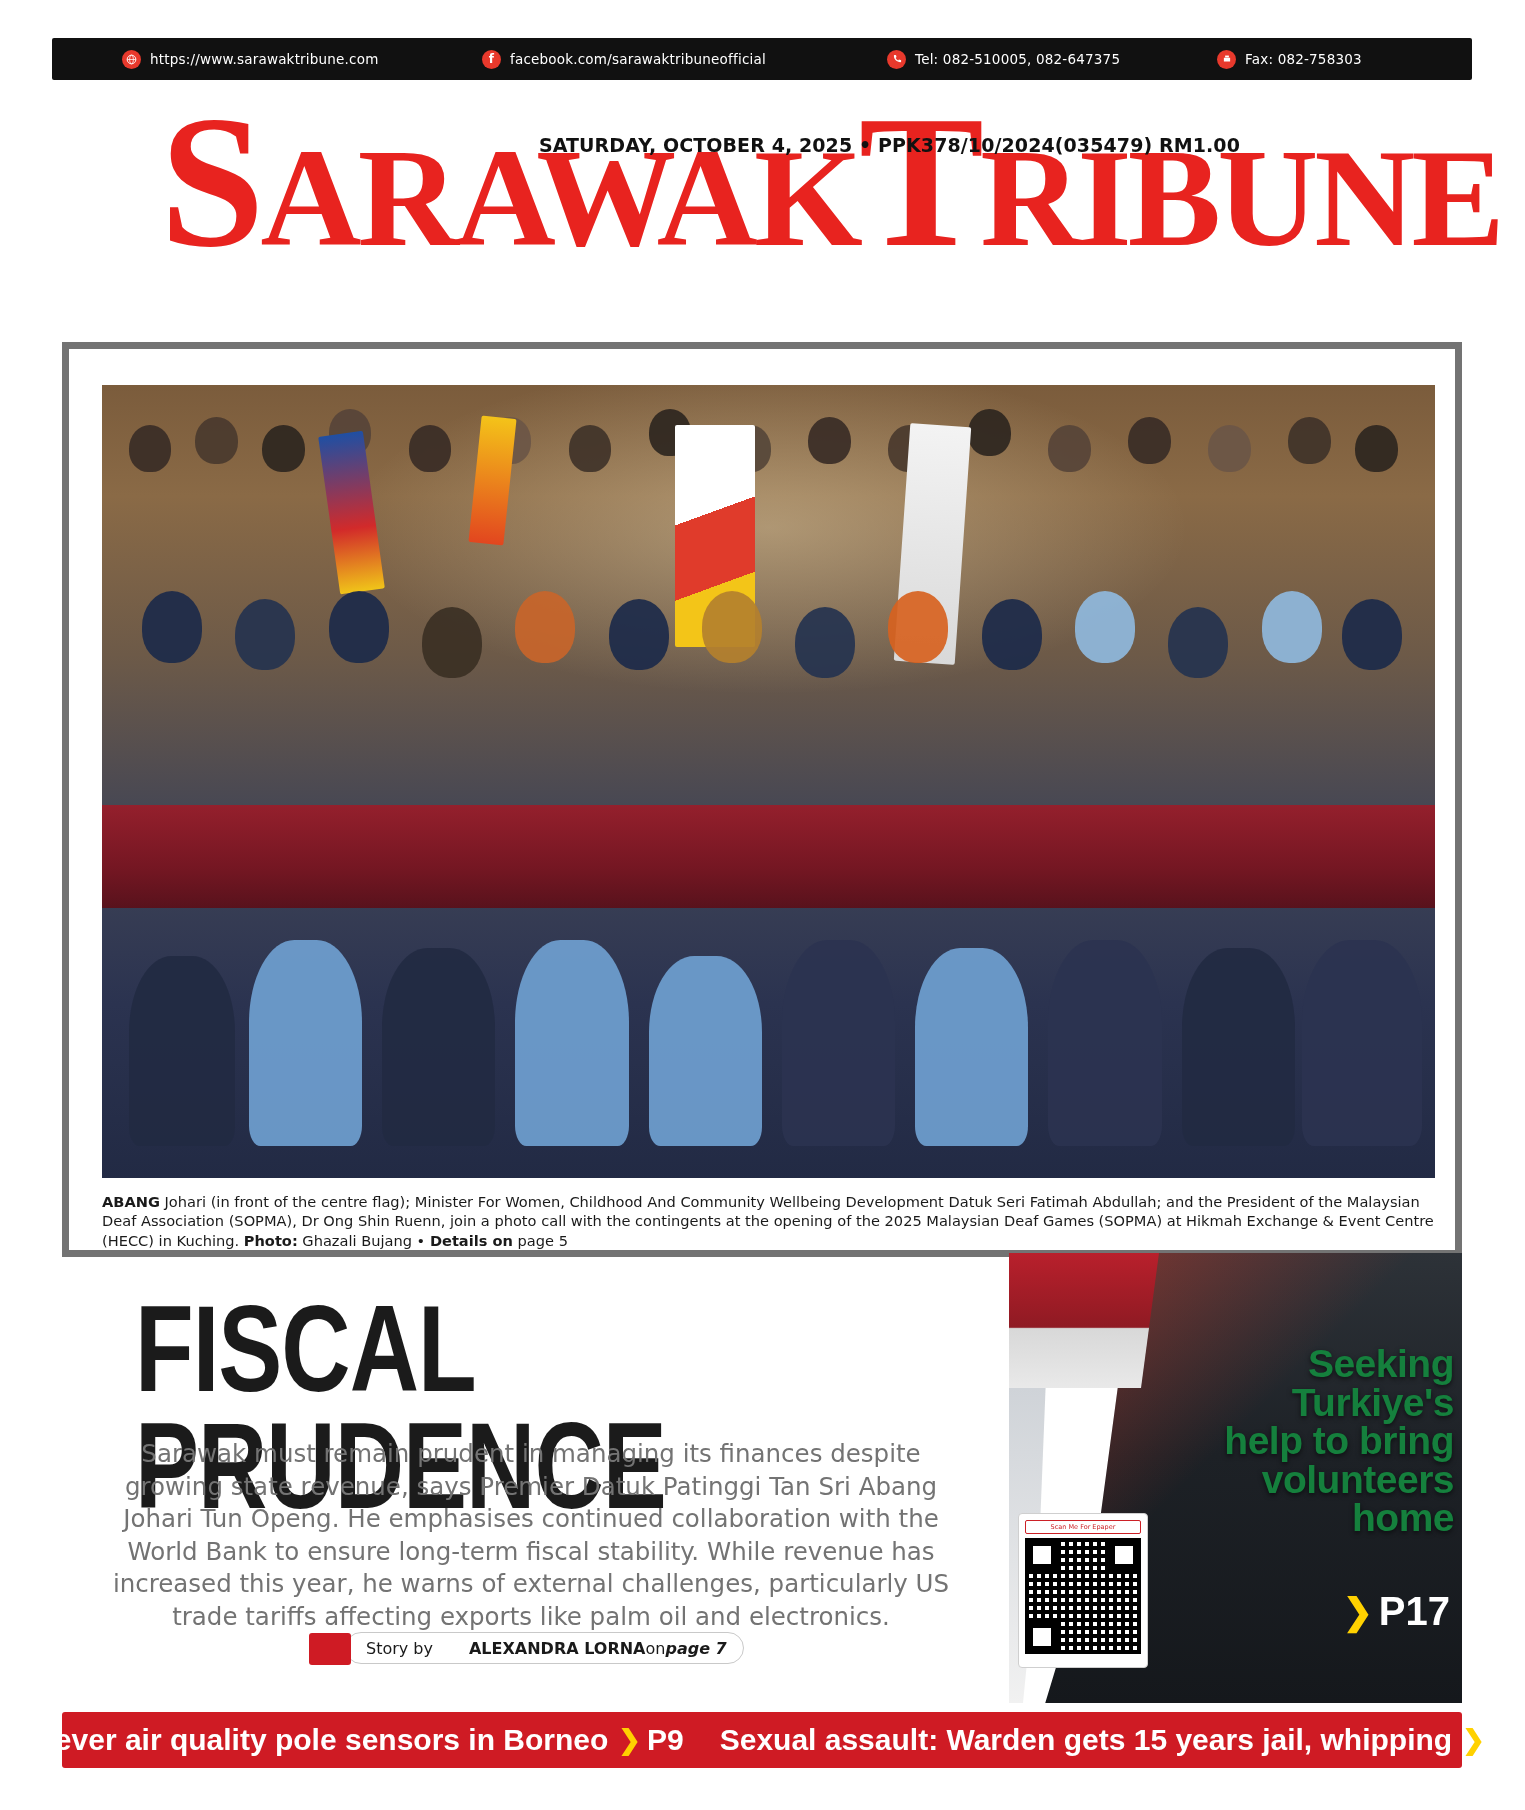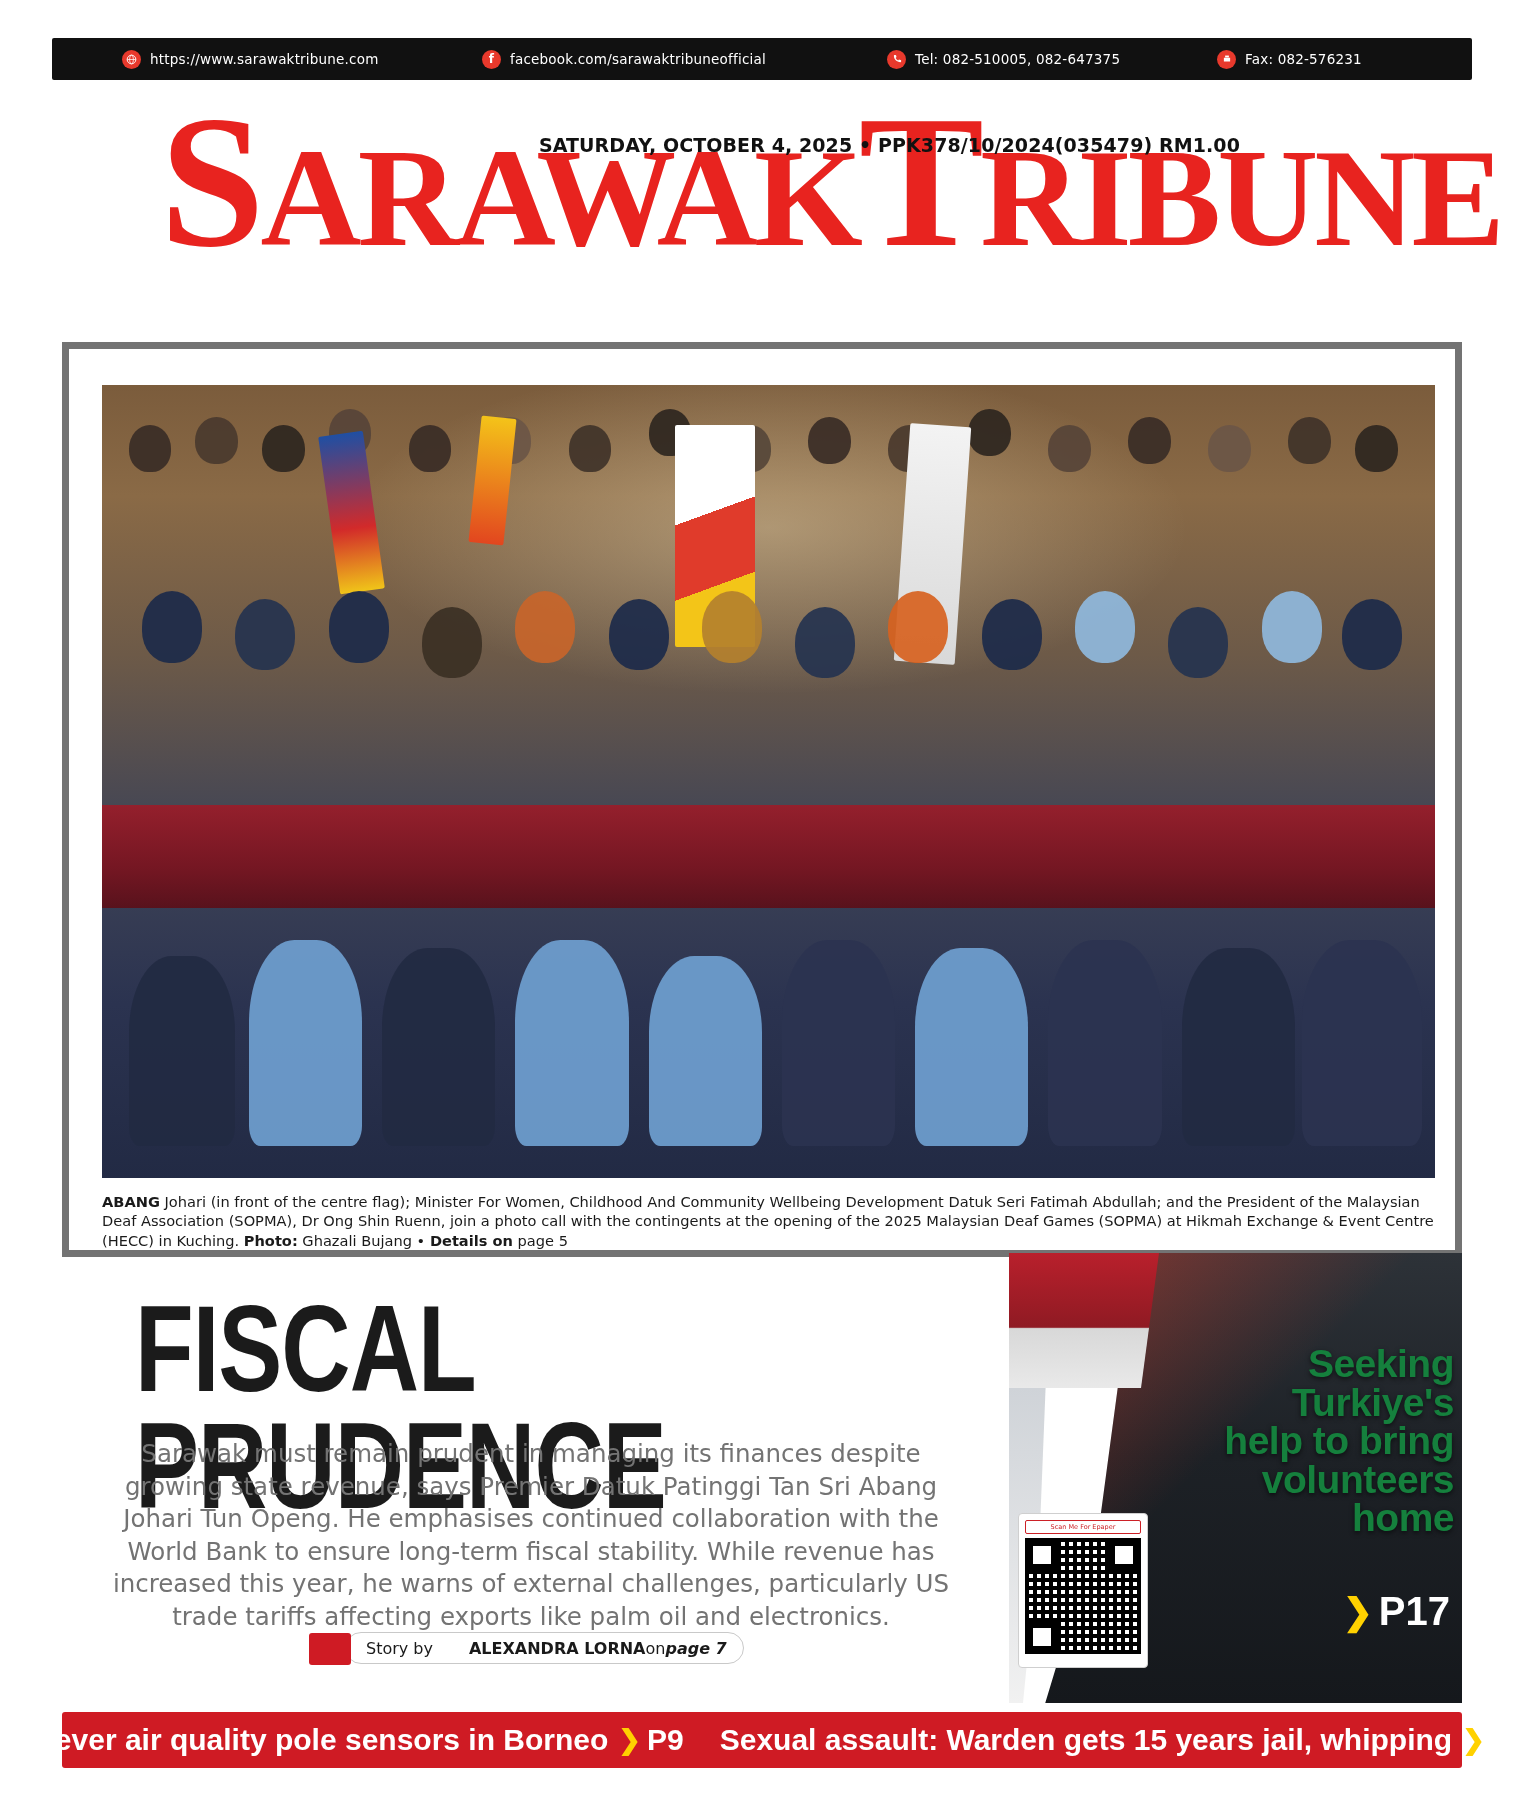--- a/index.html
+++ b/index.html
@@ -388,21 +388,21 @@
     </span>
     <span>Tel: 082-510005,  082-647375</span>
   </div>
   <div class="topbar-item ti-4">
     <span class="circ-icon">
       <svg width="10" height="10" viewBox="0 0 16 16">
           <rect x="3" y="6" width="10" height="6" fill="#fff"></rect>
           <rect x="5" y="2.5" width="6" height="3" fill="#fff"></rect>
         </svg>
     </span>
-    <span>Fax: 082-576231</span>
+    <span>Fax: 082-758303</span>
   </div>
 </div>
 
 <div class="masthead">
   <div class="logo">
     <span class="big">S</span><span class="small">ARAWAK</span><span class="big">T</span><span class="small">RIBUNE</span>
   </div>
   <div class="dateline">SATURDAY, OCTOBER 4, 2025  •  PPK378/10/2024(035479)   RM1.00</div>
 </div>
 

